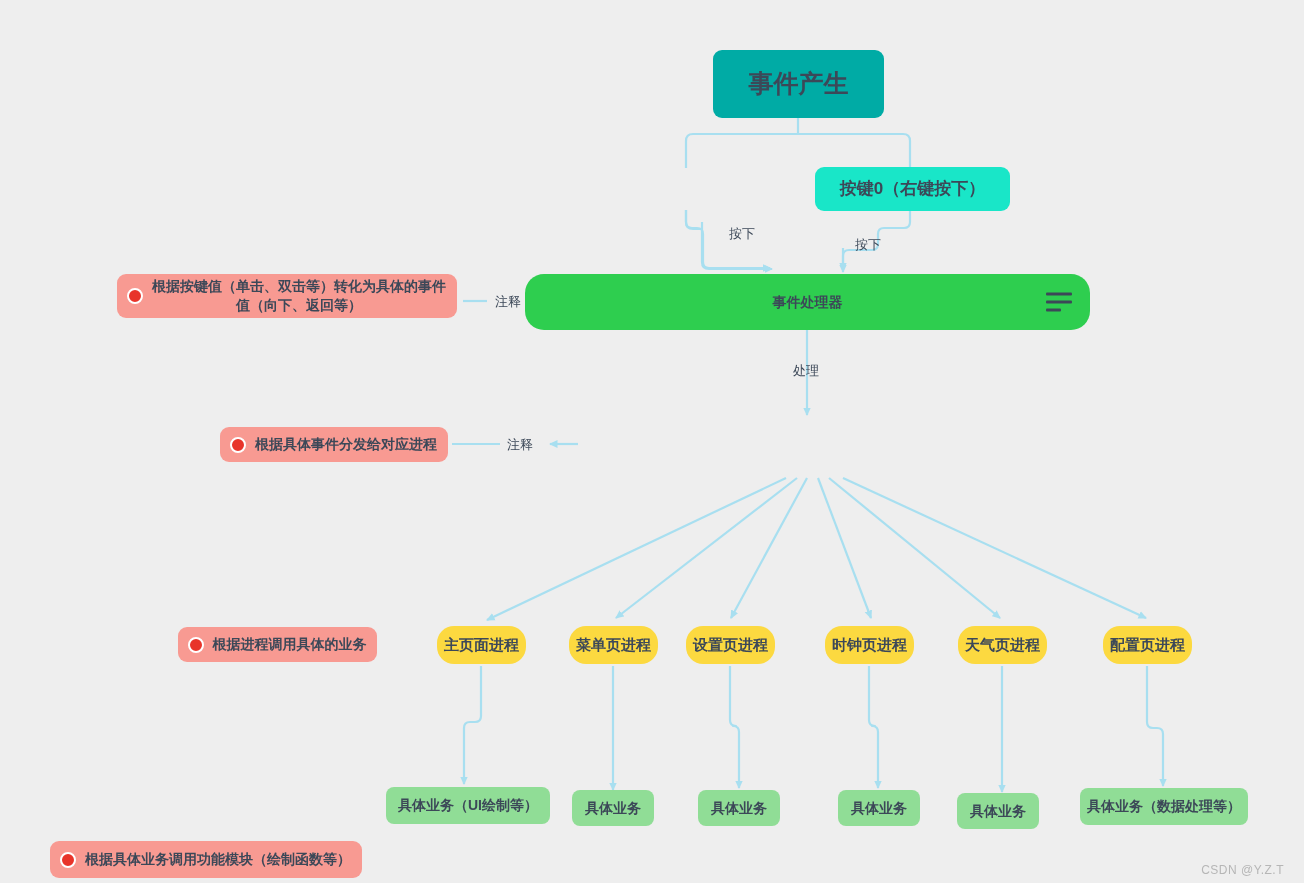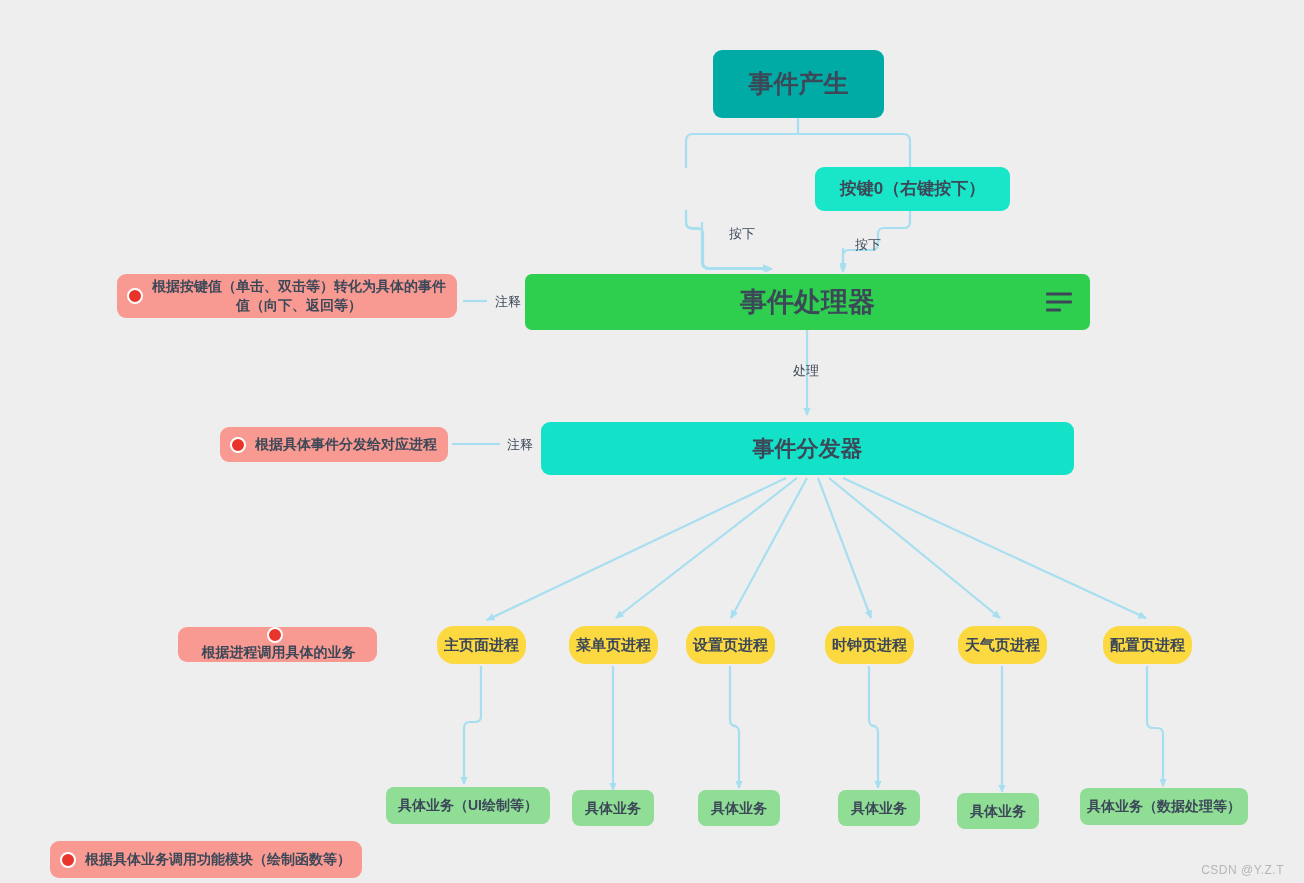--- a/index.html
+++ b/index.html
@@ -44,22 +44,22 @@
     font-size: 25px;
     border-radius: 9px;
   }
   .n-key {
     background: #19e6c8;
     font-size: 17px;
     border-radius: 9px;
   }
   .n-handler {
     background: #2ece4f;
-    font-size: 27px;
-    border-radius: 7px;
+    font-size: 14px;
+    border-radius: 19px;
     justify-content: center;
     position: absolute;
   }
   .n-dispatch {
     background: #13e2c8;
     font-size: 22px;
     border-radius: 9px;
   }
   .n-proc {
     background: #fcd940;
@@ -193,23 +193,20 @@
     <span>按键0（右键按下）</span>
   </div>
 
   <div class="node n-handler" style="left:525px; top:274px; width:565px; height:56px;">
     <span>事件处理器</span>
     <span class="hamburger">
       <i></i><i></i><i></i>
     </span>
   </div>
 
-  <div class="node n-dispatch" style="left:541px; top:422px; width:533px; height:53px;">
-    <span>事件分发器</span>
-  </div>
 
   <div class="node n-proc" style="left:437px; top:626px; width:89px; height:38px;">
     <span>主页面进程</span>
   </div>
   <div class="node n-proc" style="left:569px; top:626px; width:89px; height:38px;">
     <span>菜单页进程</span>
   </div>
   <div class="node n-proc" style="left:686px; top:626px; width:89px; height:38px;">
     <span>设置页进程</span>
   </div>
@@ -243,21 +240,21 @@
   </div>
 
   <div class="node n-note" style="left:117px; top:274px; width:340px; height:44px;">
     <span class="bullet"></span>
     <span class="note-text">根据按键值（单击、双击等）转化为具体的事件值（向下、返回等）</span>
   </div>
   <div class="node n-note" style="left:220px; top:427px; width:228px; height:35px;">
     <span class="bullet"></span>
     <span class="note-text">根据具体事件分发给对应进程</span>
   </div>
-  <div class="node n-note" style="left:178px; top:627px; width:199px; height:35px;flex-direction:column;">
+  <div class="node n-note" style="left:178px; top:627px; width:199px; height:35px;">
     <span class="bullet"></span>
     <span class="note-text">根据进程调用具体的业务</span>
   </div>
   <div class="node n-note" style="left:50px; top:793px; width:312px; height:37px;margin-top:48px;">
     <span class="bullet"></span>
     <span class="note-text">根据具体业务调用功能模块（绘制函数等）</span>
   </div>
 
   <div class="wire-label" style="left:729px; top:225px;">按下</div>
   <div class="wire-label" style="left:855px; top:236px;">按下</div>

